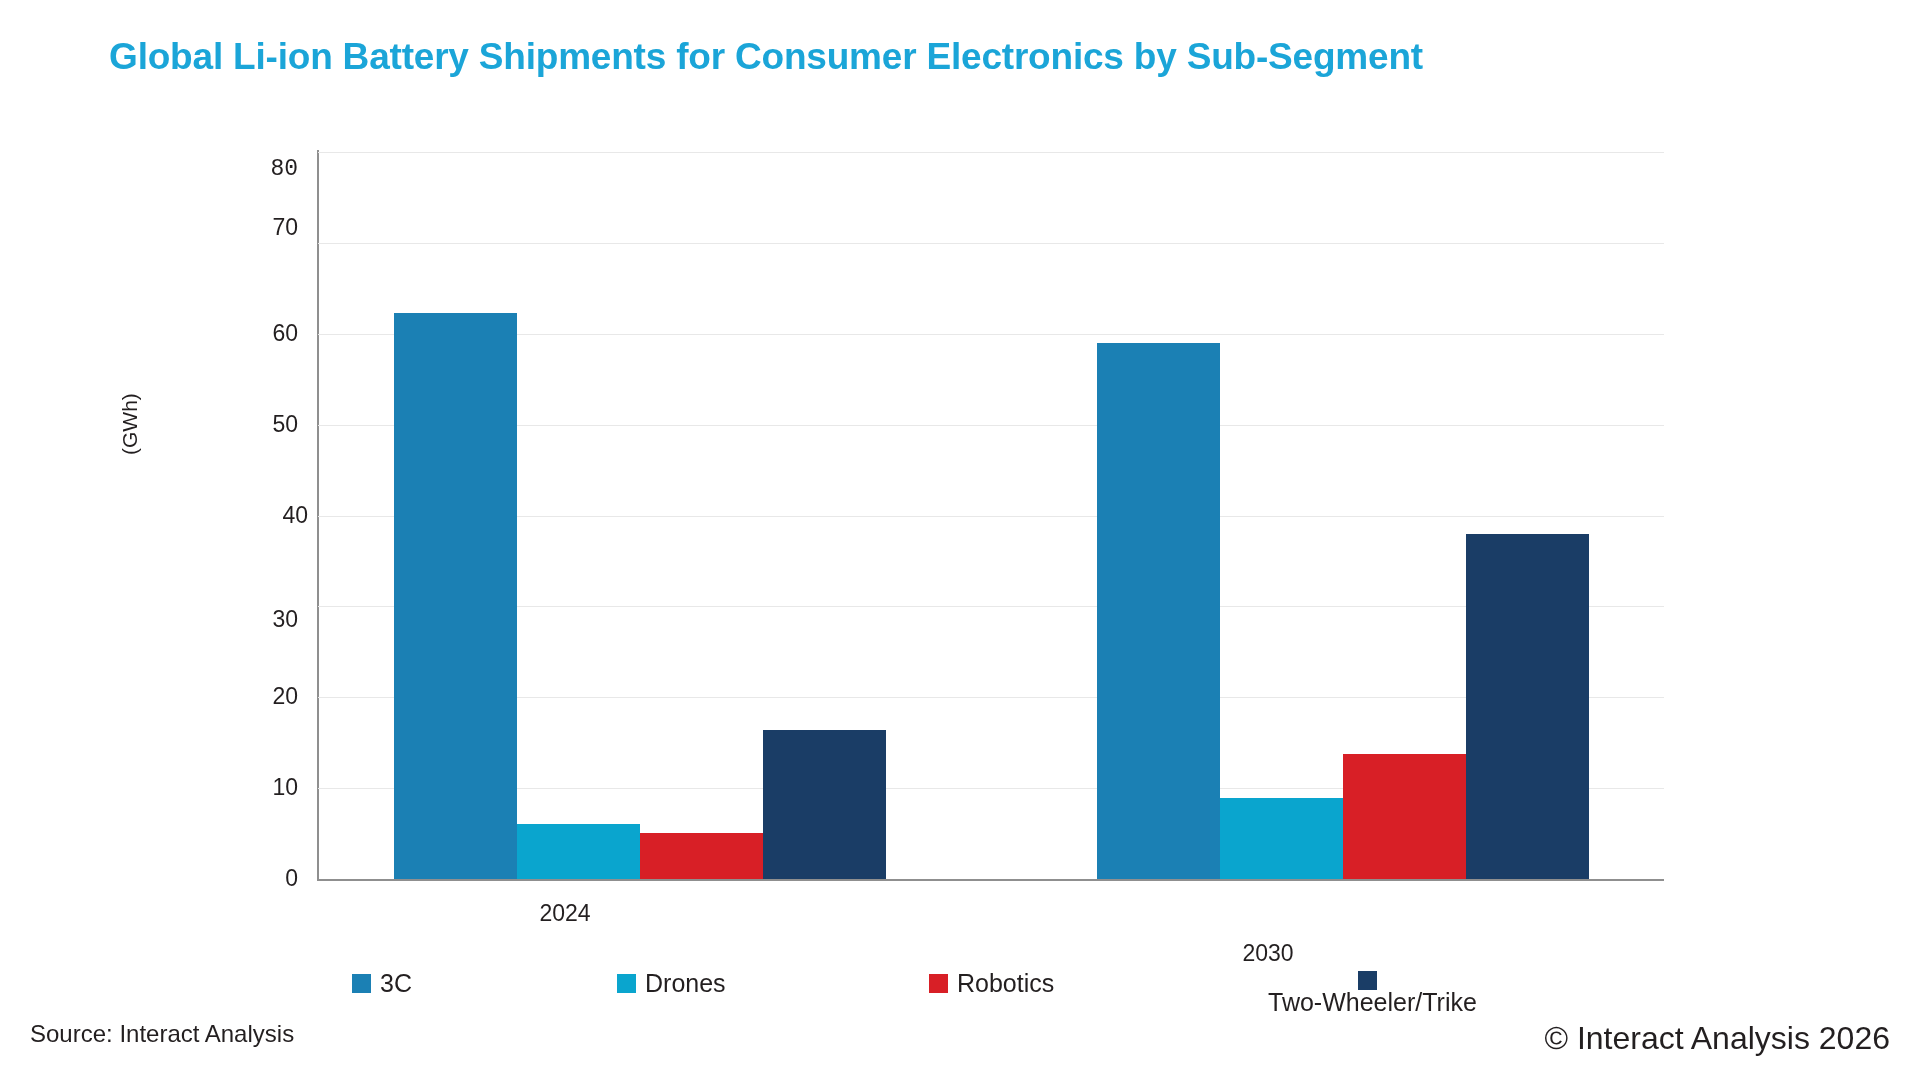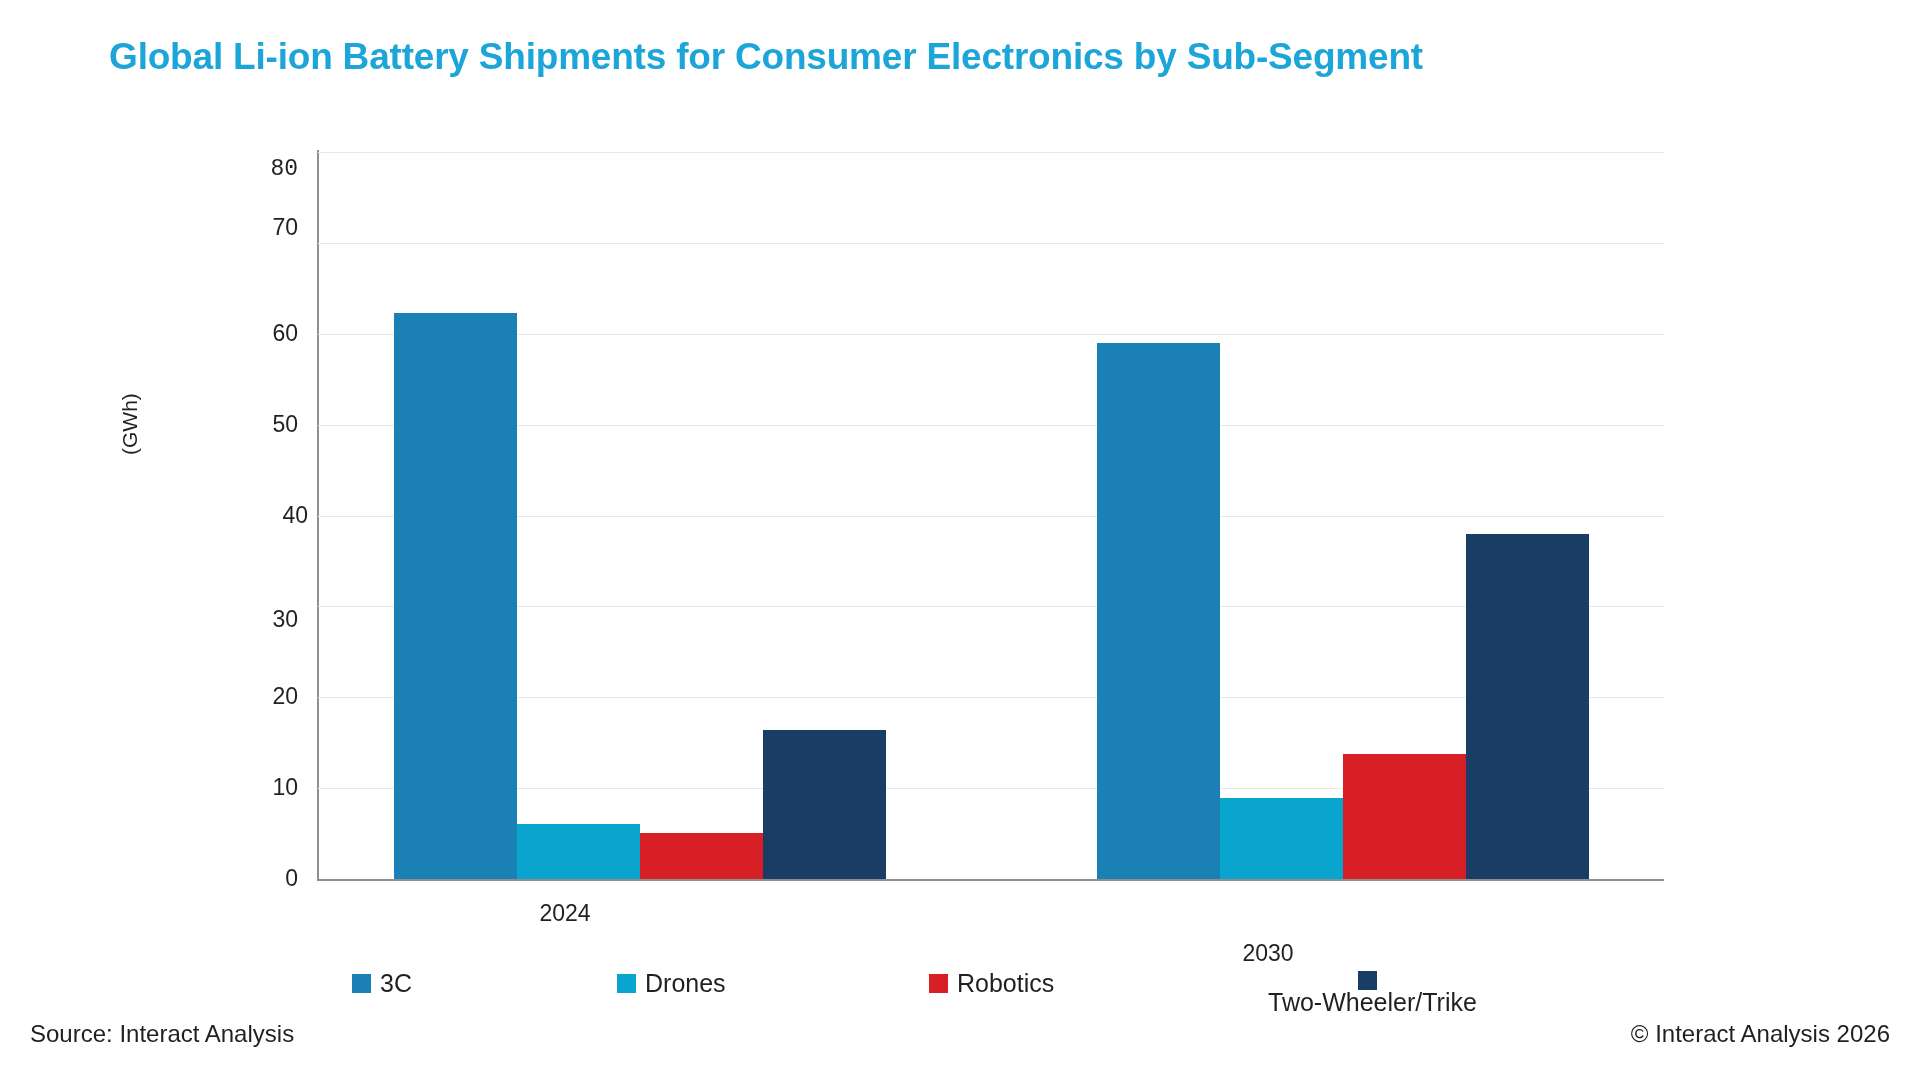--- a/index.html
+++ b/index.html
@@ -140,21 +140,21 @@
     left: 30px;
     top: 1020px;
     font-size: 24px;
     color: #231f20;
     white-space: nowrap;
   }
   .copyright-note {
     position: absolute;
     right: 30px;
     top: 1020px;
-    font-size: 24px;
+    font-size: 32px;
     color: #231f20;
     white-space: nowrap;
   }
 </style>
 </head>
 <body>
 
 <div class="chart-title">Global Li-ion Battery Shipments for Consumer Electronics by Sub-Segment</div>
 
 <div class="plot-wrap">

